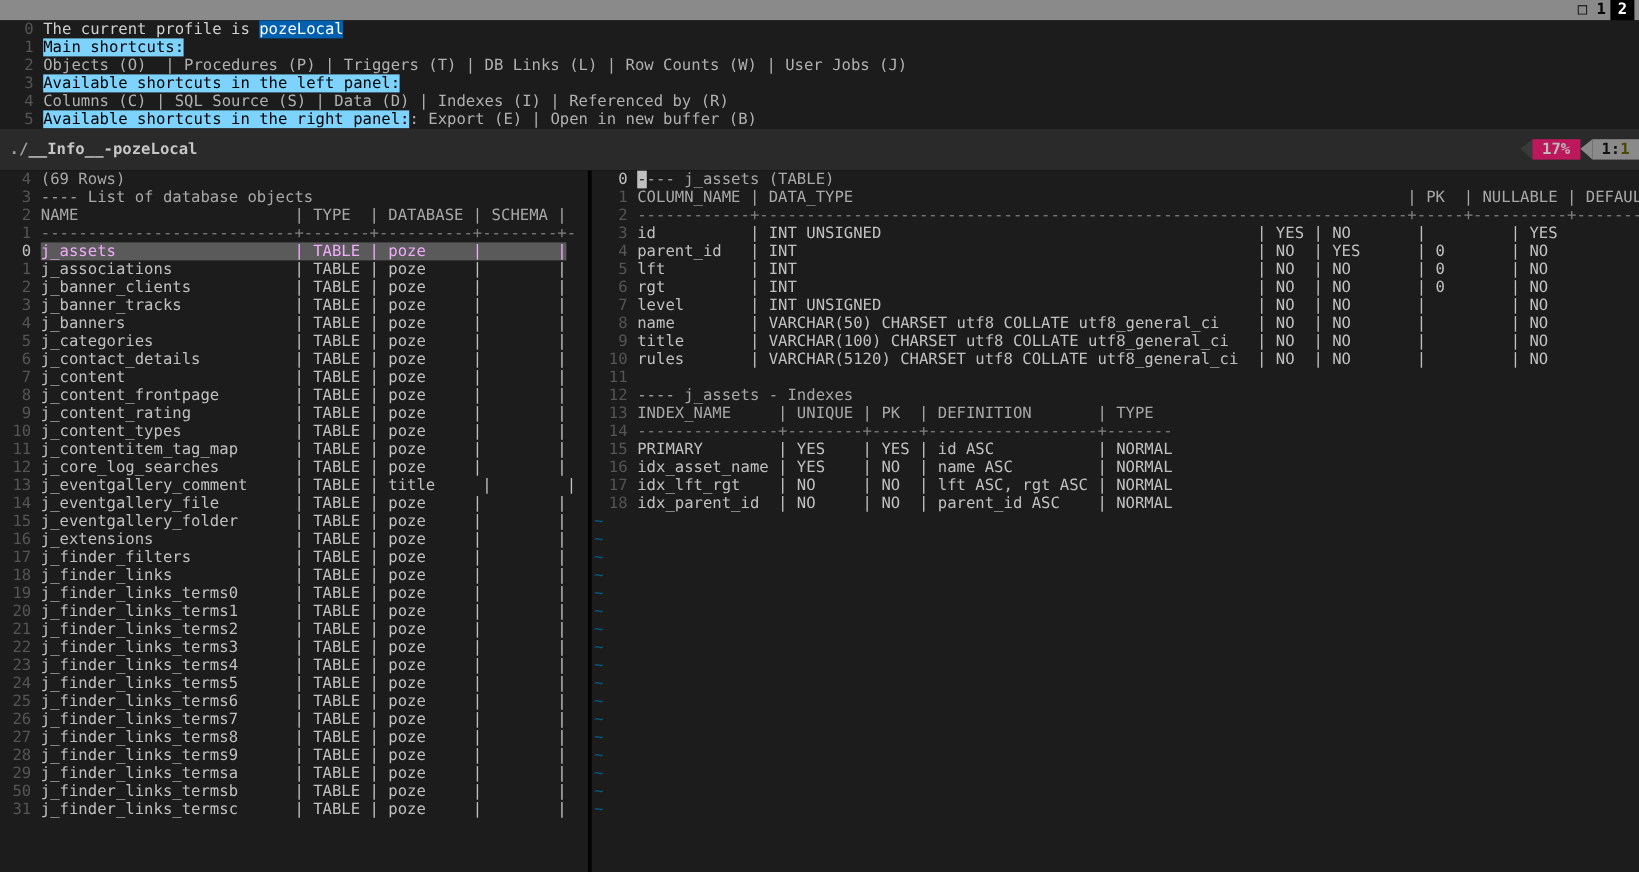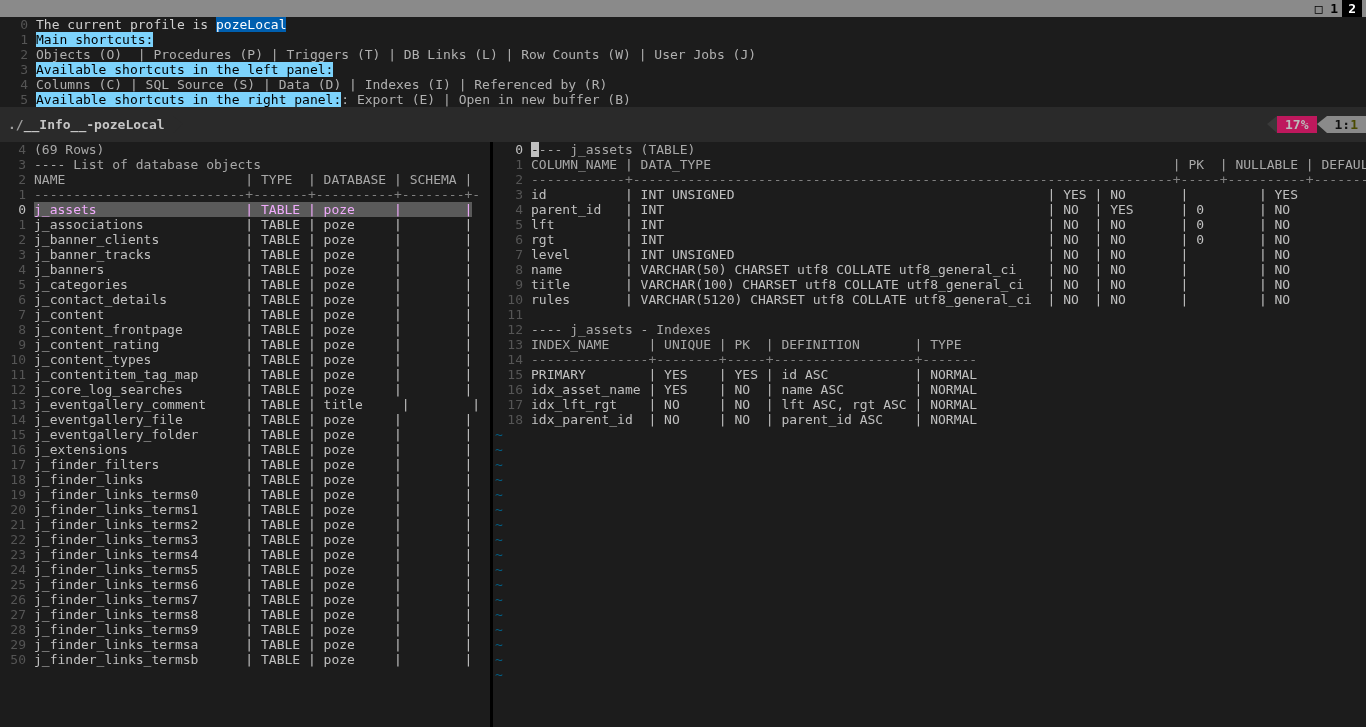--- a/index.html
+++ b/index.html
@@ -173,20 +173,21 @@
           <div class="listline"><span class="ln">21</span><span>j_finder_links_terms2      | TABLE | poze     |        |</span></div>
           <div class="listline"><span class="ln">22</span><span>j_finder_links_terms3      | TABLE | poze     |        |</span></div>
           <div class="listline"><span class="ln">23</span><span>j_finder_links_terms4      | TABLE | poze     |        |</span></div>
           <div class="listline"><span class="ln">24</span><span>j_finder_links_terms5      | TABLE | poze     |        |</span></div>
           <div class="listline"><span class="ln">25</span><span>j_finder_links_terms6      | TABLE | poze     |        |</span></div>
           <div class="listline"><span class="ln">26</span><span>j_finder_links_terms7      | TABLE | poze     |        |</span></div>
           <div class="listline"><span class="ln">27</span><span>j_finder_links_terms8      | TABLE | poze     |        |</span></div>
           <div class="listline"><span class="ln">28</span><span>j_finder_links_terms9      | TABLE | poze     |        |</span></div>
           <div class="listline"><span class="ln">29</span><span>j_finder_links_termsa      | TABLE | poze     |        |</span></div>
           <div class="listline"><span class="ln">50</span><span>j_finder_links_termsb      | TABLE | poze     |        |</span></div>
+          <div class="listline"><span class="ln">31</span><span>j_finder_links_termsc      | TABLE | poze     |        |</span></div>
         </div>
   </div>
   <div class="vsplit"></div>
 
   <div class="right-pane">
     <div class="pane-body" id="right-body">
           <div class="listline"><span class="rln cursor">0</span><span class="cursorblock">-</span><span class="hdr">--- j_assets (TABLE)</span></div>
           <div class="listline"><span class="rln">1</span><span class="hdr">COLUMN_NAME | DATA_TYPE                                                           | PK  | NULLABLE | DEFAULT | AUTOINCREM</span></div>
           <div class="listline"><span class="rln">2</span><span class="dash">------------+---------------------------------------------------------------------+-----+----------+---------+--------</span></div>
           <div class="listline"><span class="rln">3</span><span>id          | INT UNSIGNED                                        | YES | NO       |         | YES</span></div>

